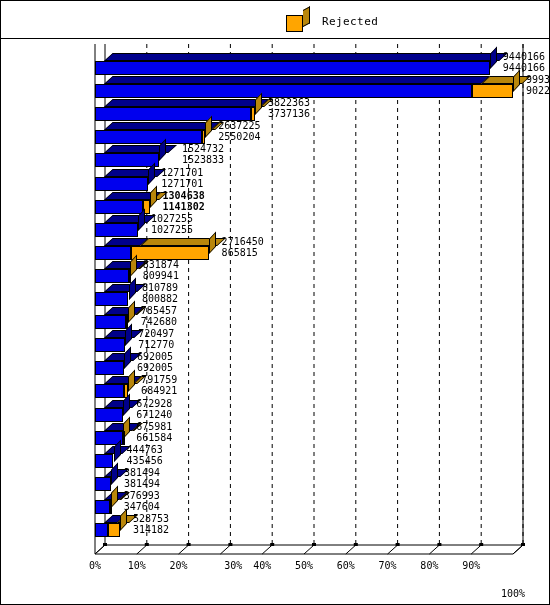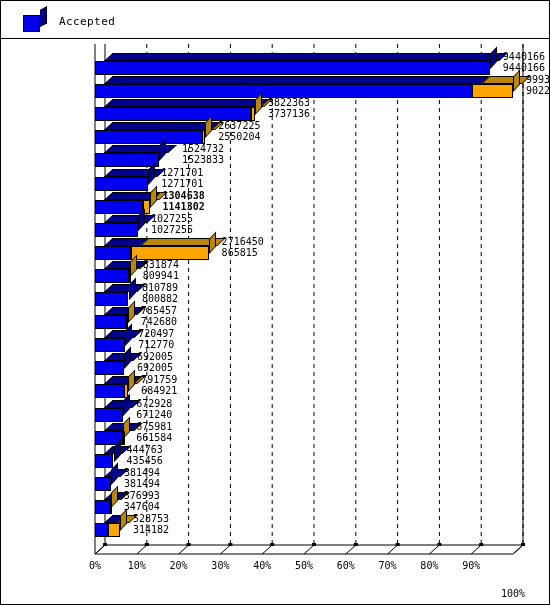--- a/index.html
+++ b/index.html
@@ -53,26 +53,26 @@
                white-space:nowrap;text-align:center;}
   #xtitle{position:absolute;left:0;width:548px;top:584px;text-align:center;
           font-size:11px;font-weight:bold;color:#000;letter-spacing:.5px;}
 </style>
 </head>
 <body>
 
 <div id="page">
 
   <div id="legend">
-    <div class="legend-entry accepted">
+    <div class="legend-entry rejected">
       <span class="cube">
-        <span class="side" style="background:#00008B"></span>
-        <span class="face" style="background:#0000EE"></span>
+        <span class="side" style="background:#B8860B"></span>
+        <span class="face" style="background:#FFA500"></span>
       </span>
-      <span class="legend-label">Accepted</span>
+      <span class="legend-label">Rejected</span>
     </div>
   </div>
 
   <div id="plot">
     <svg id="grid">
         <line x1="104" y1="4" x2="104" y2="505" stroke="#000" stroke-width="1"></line>
         <line x1="145.8" y1="4" x2="145.8" y2="505" stroke="#000" stroke-width="1" stroke-dasharray="4,4"></line>
         <line x1="187.60000000000002" y1="4" x2="187.60000000000002" y2="505" stroke="#000" stroke-width="1" stroke-dasharray="4,4"></line>
         <line x1="229.39999999999998" y1="4" x2="229.39999999999998" y2="505" stroke="#000" stroke-width="1" stroke-dasharray="4,4"></line>
         <line x1="271.20000000000005" y1="4" x2="271.20000000000005" y2="505" stroke="#000" stroke-width="1" stroke-dasharray="4,4"></line>
@@ -324,21 +324,21 @@
         <rect x="520" y="503" width="4" height="3" fill="#000"></rect>
         <line x1="94" y1="514" x2="512" y2="514" stroke="#000" stroke-width="1"></line>
         <line x1="104" y1="505" x2="522" y2="505" stroke="#000" stroke-width="1"></line>
         <line x1="512" y1="514" x2="522" y2="505" stroke="#000" stroke-width="1"></line>
         <line x1="94" y1="514" x2="104" y2="505" stroke="#000" stroke-width="1"></line>
       </svg>
     <div id="xticks">
         <div class="xtick-label" style="left: 72px; top: 520px; width: 44px;">0%</div>
         <div class="xtick-label" style="left: 113.8px; top: 520px; width: 44px;">10%</div>
         <div class="xtick-label" style="left: 155.6px; top: 520px; width: 44px;">20%</div>
-        <div class="xtick-label" style="left: 197.4px; top: 520px; width: 44px;">30%</div>
+        <div class="xtick-label" style="left: 197.4px; top: 520px; width: 44px; text-align: right;">30%</div>
         <div class="xtick-label" style="left: 239.2px; top: 520px; width: 44px;">40%</div>
         <div class="xtick-label" style="left: 281px; top: 520px; width: 44px;">50%</div>
         <div class="xtick-label" style="left: 322.8px; top: 520px; width: 44px;">60%</div>
         <div class="xtick-label" style="left: 364.6px; top: 520px; width: 44px;">70%</div>
         <div class="xtick-label" style="left: 406.4px; top: 520px; width: 44px;">80%</div>
         <div class="xtick-label" style="left: 448.2px; top: 520px; width: 44px;">90%</div>
         <div class="xtick-label" style="left: 490px; top: 548px; width: 44px;">100%</div>
       </div>
   </div>
 

